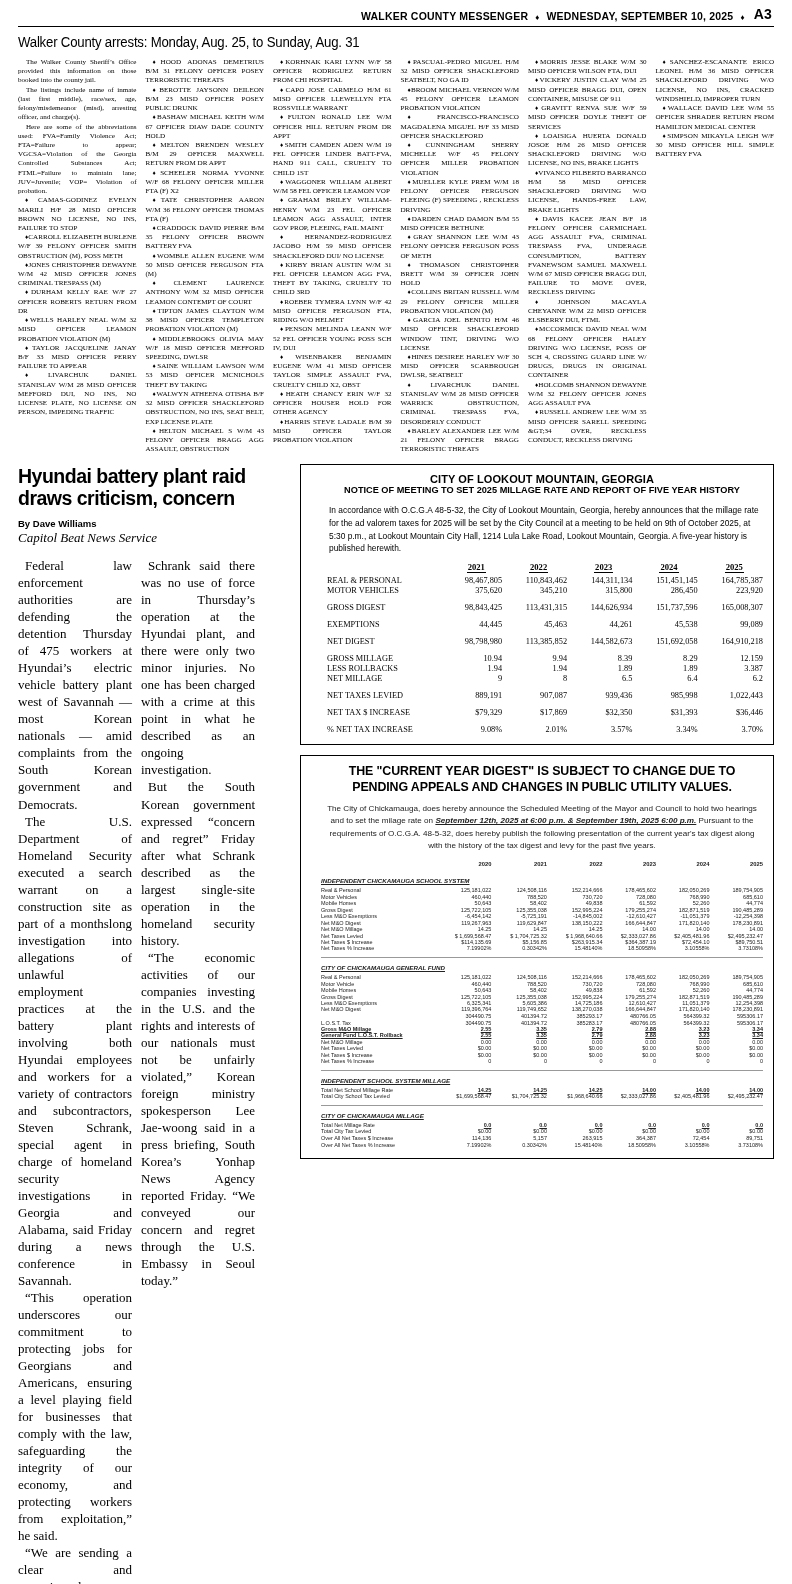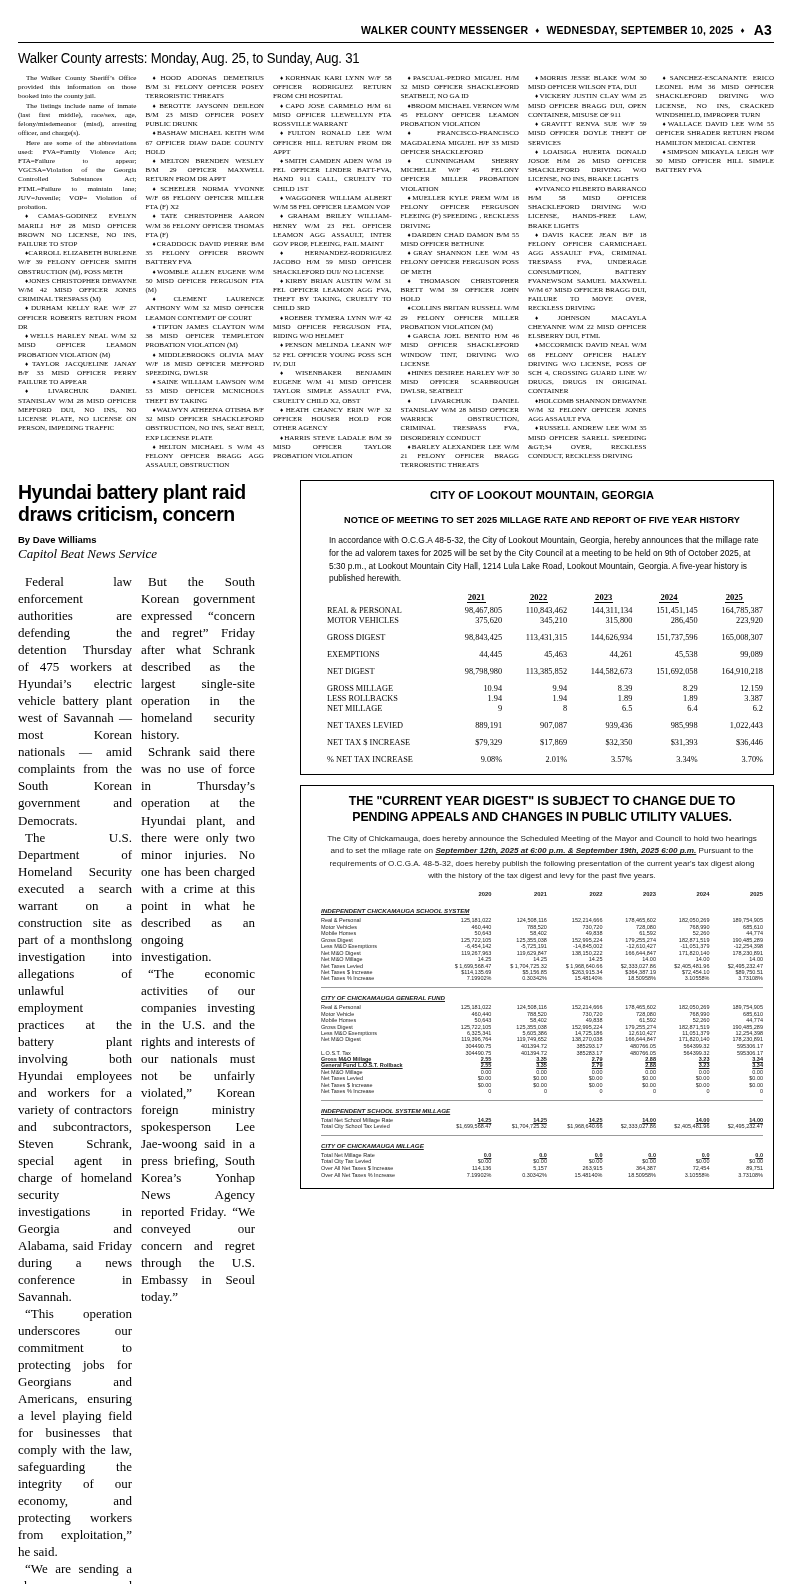--- a/index.html
+++ b/index.html
@@ -8,24 +8,24 @@
     width:792px; height:1584px;
     background:#fff; color:#000;
     font-family:"Liberation Serif", serif;
     position:relative;
     overflow:hidden;
   }
   .page { width:792px; height:1584px; position:relative; padding:0 18px; }
 
   
   .masthead {
-    display:flex; justify-content:flex-end; align-items:center;
+    display:flex; justify-content:flex-end; align-items:flex-end;
     font-family:"Liberation Sans", sans-serif;
     font-size:10.5px; letter-spacing:.2px; font-weight:600;
-    padding-top:22px; padding-right:2px;
+    padding-top:6px; padding-right:2px;
   }
   .masthead .sep { margin:0 7px; font-size:8px; }
   .masthead .pg { font-size:14px; font-weight:bold; margin-left:2px; }
   .mast-rule { border-top:1.4px solid #000; margin-top:4px; }
 
   
   .sec-head { display:flex; align-items:center; margin-top:13px; }
   .sec-head .line { flex:1; height:0; border-top:1.5px solid #000; }
   .sec-head .title {
     font-family:"Liberation Serif", serif;
@@ -72,21 +72,21 @@
   }
   .story-cols p { margin:0; text-indent:7px; }
 
   
   .notice {
     border:1px solid #000; background:#fff;
     padding:8px 10px 10px 20px;
     font-family:"Liberation Sans", sans-serif;
   }
   .nt-title { text-align:center; font-weight:bold; font-size:11px; letter-spacing:.1px; }
-  .nt-sub { text-align:center; font-weight:bold; font-size:9.2px; margin-top:14px; }
+  .nt-sub { text-align:center; font-weight:bold; font-size:9.2px; margin-top:0; }
   .nt-body { font-size:8.4px; line-height:1.5; margin-top:9px; padding-left:8px; }
 
   table.fin { width:100%; border-collapse:collapse; font-family:"Liberation Serif", serif; font-size:8.3px; margin-top:7px;}
   table.fin td { padding:0.5px 0; white-space:nowrap; }
   table.fin td.lbl { text-align:left; padding-left:6px; }
   table.fin td.num { text-align:right; padding-left:8px; }
   table.fin tr.hdr td { text-align:center; font-weight:bold; font-size:8.6px; padding-bottom:3px;}
   table.fin tr.hdr td.num span { border-bottom:1px solid #000; padding:0 1px;}
   tr.sp td { height:7px; }
 
@@ -242,22 +242,22 @@
       <div class="byline">By Dave Williams</div>
       <div class="bysub">Capitol Beat News Service</div>
       <div class="story-cols" id="story-body">
           <div>
             <p>Federal law enforcement authorities are defending the detention Thursday of 475 workers at Hyundai’s electric vehicle battery plant west of Savannah — most Korean nationals — amid complaints from the South Korean government and Democrats.</p>
             <p>The U.S. Department of Homeland Security executed a search warrant on a construction site as part of a monthslong investigation into allegations of unlawful employment practices at the battery plant involving both Hyundai employees and workers for a variety of contractors and subcontractors, Steven Schrank, special agent in charge of homeland security investigations in Georgia and Alabama, said Friday during a news conference in Savannah.</p>
             <p>“This operation underscores our commitment to protecting jobs for Georgians and Americans, ensuring a level playing field for businesses that comply with the law, safeguarding the integrity of our economy, and protecting workers from exploitation,” he said.</p>
             <p>“We are sending a clear and unequivocal message that those who exploit our workforce, undermine our economy, and violate federal laws will be held accountable.”</p>
           </div>
           <div>
+            <p>Schrank said there was no use of force in Thursday’s operation at the Hyundai plant, and there were only two minor injuries. No one has been charged with a crime at this point in what he described as an ongoing investigation.</p>
             <p>But the South Korean government expressed “concern and regret” Friday after what Schrank described as the largest single-site operation in the homeland security history.</p>
-            <p>Schrank said there was no use of force in Thursday’s operation at the Hyundai plant, and there were only two minor injuries. No one has been charged with a crime at this point in what he described as an ongoing investigation.</p>
             <p>“The economic activities of our companies investing in the U.S. and the rights and interests of our nationals must not be unfairly violated,” Korean foreign ministry spokesperson Lee Jae-woong said in a press briefing, South Korea’s Yonhap News Agency reported Friday. “We conveyed our concern and regret through the U.S. Embassy in Seoul today.”</p>
           </div>
         </div>
 
       <div class="ad" style="height:264px;">
         <div class="ad-top">
           <div class="ad-left">
             <div class="ad-logo">
               <span>SOUTHERN</span>
               <small>WATERPROOFING • FOUNDATION REPAIR • CRAWL SPACE</small>

